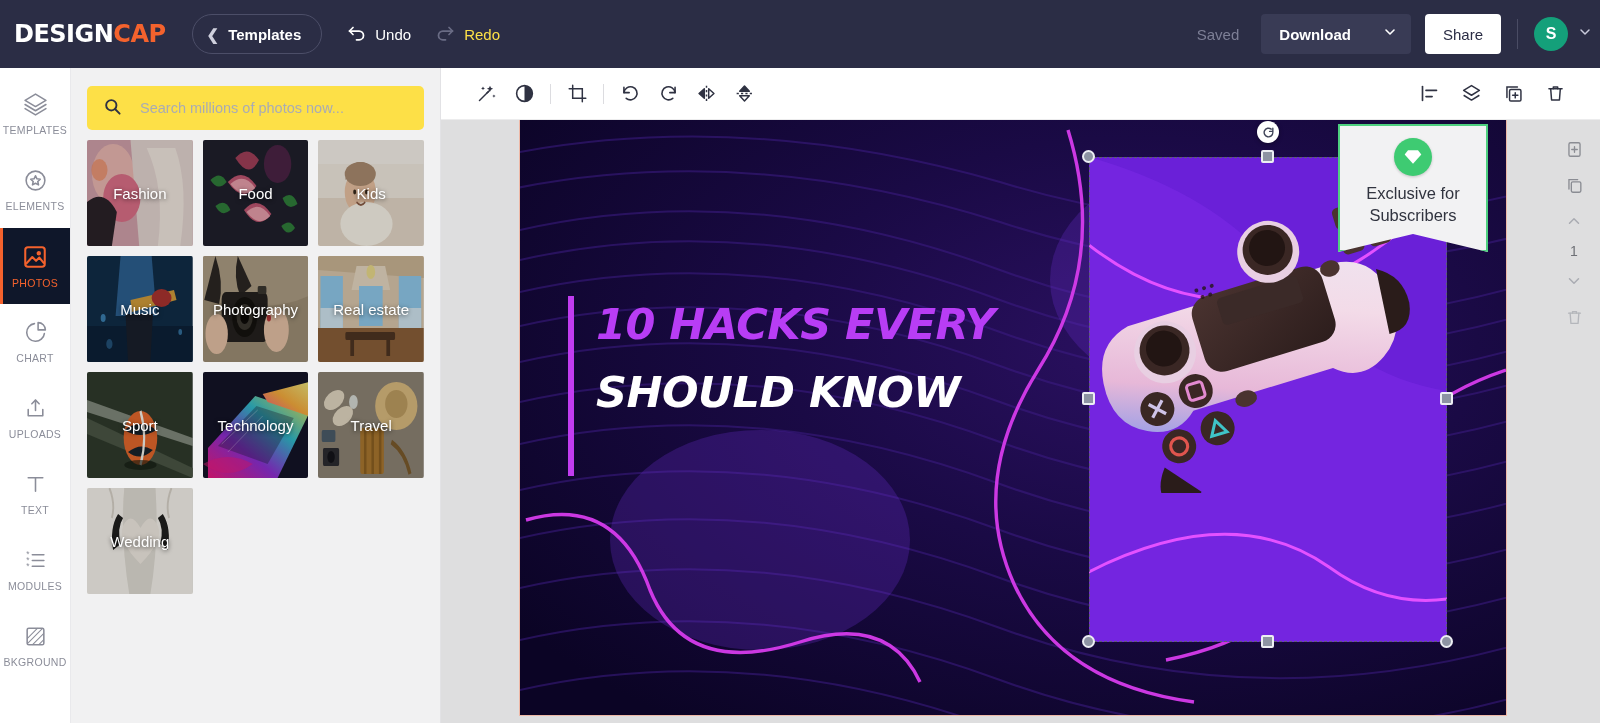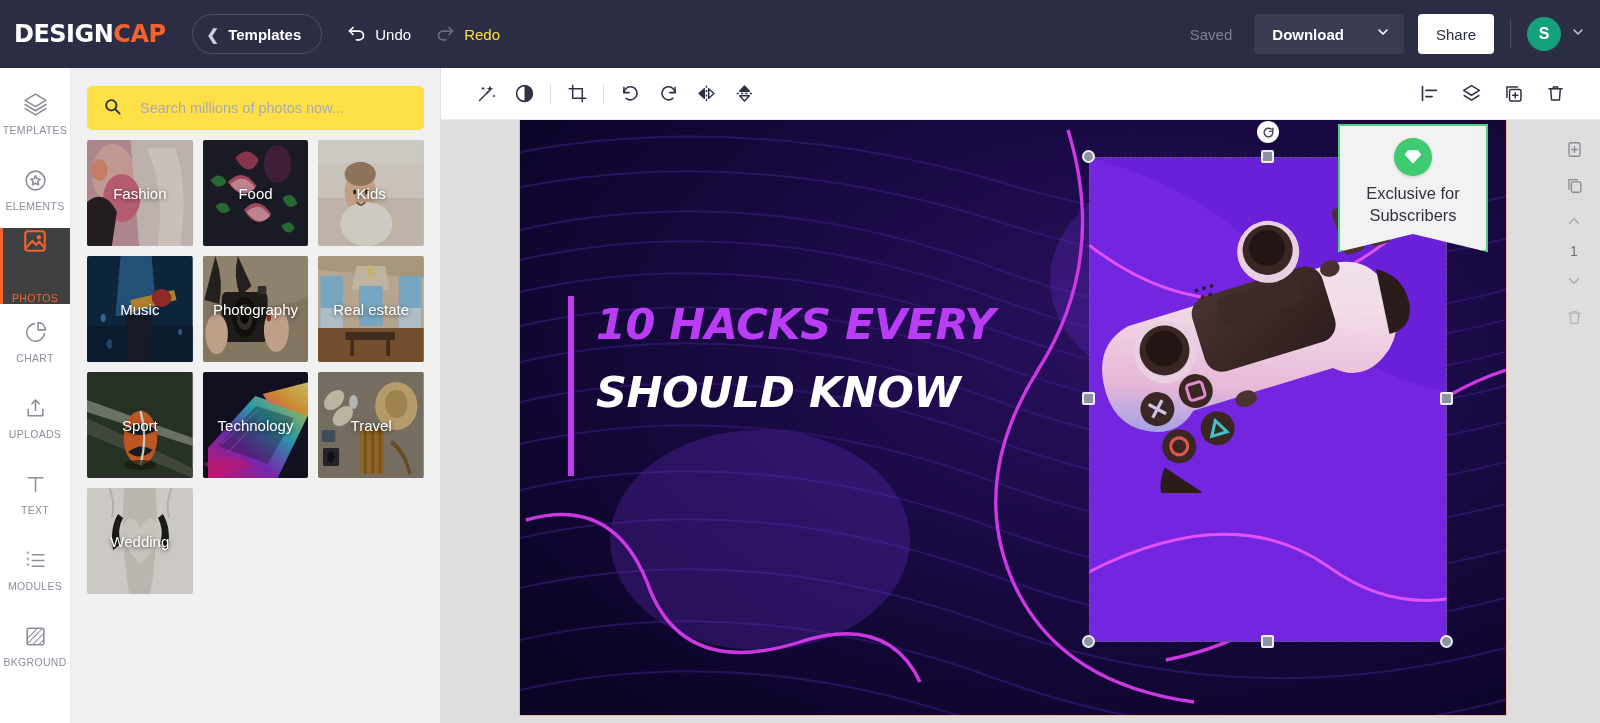--- a/index.html
+++ b/index.html
@@ -32,21 +32,21 @@
   .hbtn {
     margin-left: 24px; display: flex; align-items: center; gap: 8px;
     font-size: 15px; font-weight: 400; cursor: pointer;
   }
   .hbtn.active { color: #ffffff; justify-content: space-between; }
   .hbtn.disabled { color: #fde047; cursor: default; }
   .hbtn svg { display: block; }
 
   .header-right {
     margin-left: auto; display: flex; align-items: center; height: 61px;
-    padding-right: 14px;
+    padding-right: 7px;
   }
   .saved-txt {
     color: #7d7f96; font-size: 15px; padding: 0 22px;
   }
   .dl-group {
     display: flex; align-items: stretch; height: 40px;
     background: #393b55; border-radius: 4px; overflow: hidden;
   }
   .dl-main {
     display: flex; align-items: center; padding: 0 18px;
@@ -83,21 +83,21 @@
   .rail-item {
     height: 76px; display: flex; flex-direction: column;
     align-items: center; justify-content: center; gap: 7px;
     cursor: pointer; position: relative;
   }
   .rail-item .rlabel {
     font-size: 10.5px; letter-spacing: 0.3px; color: #8b8d99;
     font-weight: 400;
   }
   .rail-item svg { display: block; }
-  .rail-item.active { background: #404040; justify-content: space-between; }
+  .rail-item.active { background: #0f172a; }
   .rail-item.active .rlabel { color: #f4622d; }
   .rail-item.active::before {
     content: ""; position: absolute; left: 0; top: 0;
     width: 3px; height: 100%; background: #f4622d;
   }
 
   
   .panel {
     position: absolute; top: 68px; left: 71px; width: 370px; height: 655px;
     background: #f1f1f2; border-right: 1px solid #e2e2e5;

